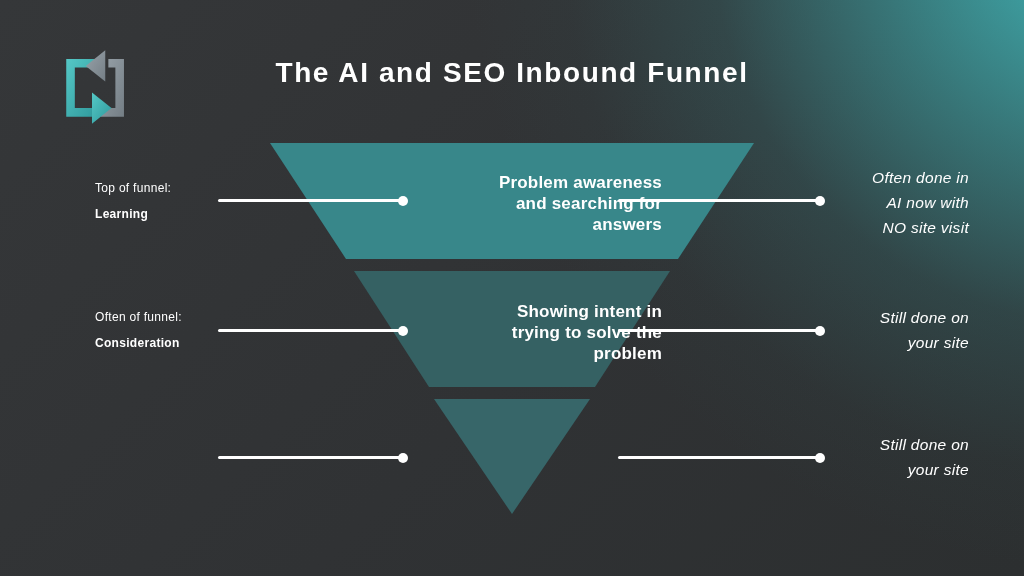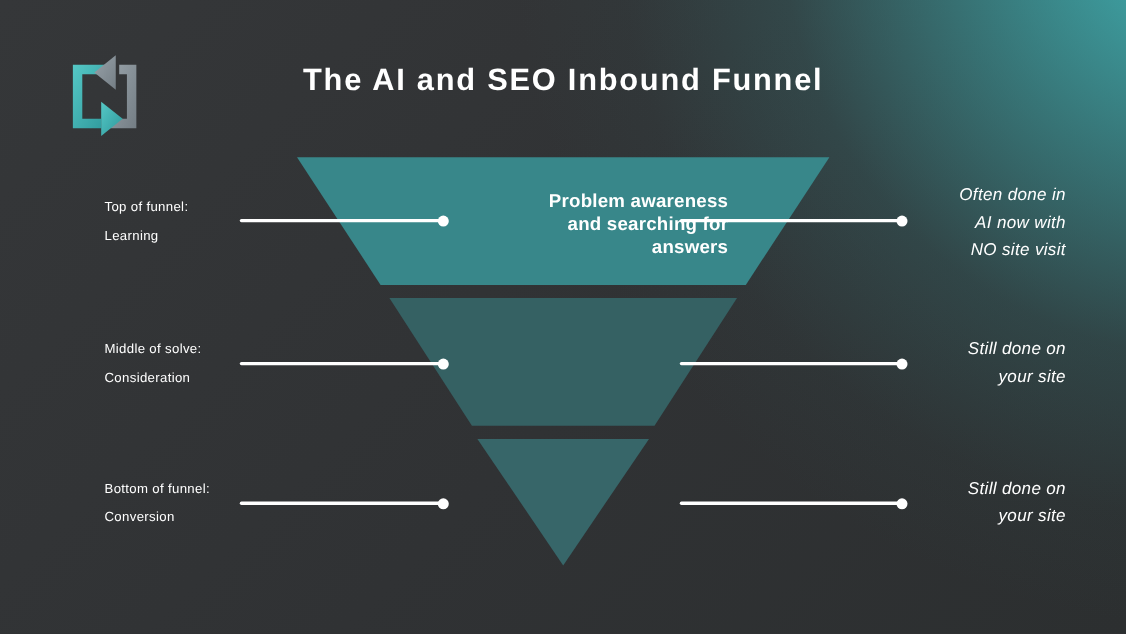--- a/index.html
+++ b/index.html
@@ -15,21 +15,21 @@
         rgba(50,96,98,0.08) 66%,
         rgba(50,96,98,0) 78%);}
   .logo{position:absolute;left:60px;top:48px;width:78px;height:78px;}
   .title{position:absolute;left:0;top:56px;width:1024px;margin:0;text-align:center;
     color:#ffffff;font-size:28px;font-weight:bold;letter-spacing:1.6px;line-height:34px;}
   .funnel-svg{position:absolute;left:0;top:0;width:1024px;height:576px;}
   .seg1{fill:#38878a;}
   .seg2{fill:#356163;}
   .seg3{fill:#376669;}
   .left-label{position:absolute;left:59px;color:#ffffff;font-size:12px;line-height:26px;letter-spacing:0.3px;margin-left:36px;}
-  .left-label .l2{font-weight:normal;}
+  .left-label .l2{font-weight:bold;}
   .funnel-text{position:absolute;left:362px;width:300px;text-align:right;color:#ffffff;
     font-weight:bold;font-size:17px;line-height:21px;letter-spacing:0.2px;}
   .right-label{position:absolute;right:55px;text-align:right;color:#ffffff;
     font-style:italic;font-size:15.5px;line-height:25px;letter-spacing:0.3px;}
   .conn{position:absolute;height:3px;background:#ffffff;border-radius:2px;}
   .conn .dot{position:absolute;right:-5px;top:50%;transform:translateY(-50%);
     width:10px;height:10px;border-radius:50%;background:#ffffff;}
   .row1-left{top:175px;} .row2-left{top:304px;} .row3-left{top:431px;}
   .row1-mid{top:172px;}  .row2-mid{top:301px;}  .row3-mid{top:436px;}
   .row1-right{top:165px;} .row2-right{top:305px;} .row3-right{top:432px;}
@@ -86,38 +86,39 @@
   <div class="conn line-r1">
       <span class="dot"></span>
     </div>
   <div class="right-label row1-right">
     <div>Often done in</div>
     <div>AI now with</div>
     <div>NO site visit</div>
   </div>
 
   <div class="left-label row2-left">
-    <div class="l1">Middle of solve:</div>
+    <div class="l1">Often of funnel:</div>
     <div class="l2">Consideration</div>
   </div>
   <div class="conn line-l2">
       <span class="dot"></span>
     </div>
+  <div class="funnel-text row2-mid">
+    <div>Showing intent in</div>
+    <div>trying to solve the</div>
+    <div>problem</div>
+  </div>
   <div class="conn line-r2">
       <span class="dot"></span>
     </div>
   <div class="right-label row2-right">
     <div>Still done on</div>
     <div>your site</div>
   </div>
 
-  <div class="left-label row3-left">
-    <div class="l1">Bottom of funnel:</div>
-    <div class="l2">Conversion</div>
-  </div>
   <div class="conn line-l3">
       <span class="dot"></span>
     </div>
   <div class="funnel-text row3-mid">
   </div>
   <div class="conn line-r3">
       <span class="dot"></span>
     </div>
   <div class="right-label row3-right">
     <div>Still done on</div>

